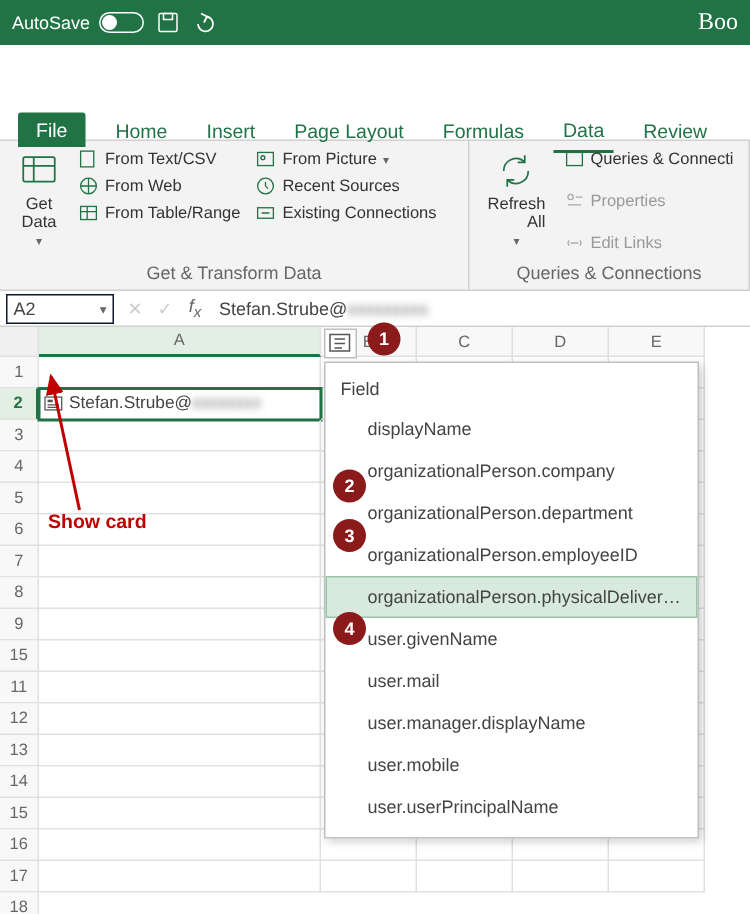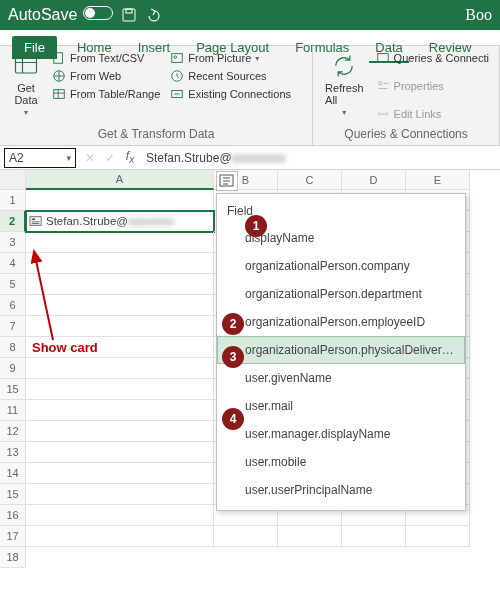--- a/index.html
+++ b/index.html
@@ -1,24 +1,24 @@
 <!DOCTYPE html>
 <html><head>
 <meta charset="utf-8">
 <style>
   * { box-sizing: border-box; margin: 0; padding: 0; font-family: "Segoe UI", Arial, sans-serif; }
   body { background: #fff; width: 500px; height: 609px; overflow: hidden; position: relative; font-size: 12px; color: #444; }
   .titlebar { background: #217346; color: #fff; height: 30px; display: flex; align-items: center; padding: 0 8px; gap: 8px; }
-  .titlebar .autosave { font-size: 16px; display: flex; align-items: flex-start; gap: 6px; }
+  .titlebar .autosave { font-size: 12px; display: flex; align-items: flex-start; gap: 6px; }
   .toggle { width: 30px; height: 14px; border: 1px solid #fff; border-radius: 7px; position: relative; }
   .toggle::after { content:""; position:absolute; width:10px; height:10px; background:#fff; border-radius:50%; top:1px; left:1px; }
   .qat-icon { width:16px; height:16px; display:flex; align-items:center; justify-content:center; }
   .qat-icon svg { stroke:#fff; fill:none; }
   .title-right { margin-left:auto; font-size:16px;font-family:Liberation Serif, serif; }
-  .tabs { display:flex; gap:14px; padding: 6px 12px 0 12px; background:#fff; border-bottom:1px solid #d0d0d0; height:16px; align-items:flex-start; }
+  .tabs { display:flex; gap:14px; padding: 6px 12px 0 12px; background:#fff; border-bottom:1px solid #d0d0d0; height:16px; align-items:center;margin-top:48px; }
   .tab { font-size:13px; color:#217346; padding:4px 6px 6px 6px; cursor:pointer; }
   .tab.active { border-bottom:2px solid #217346; }
   .tab.file { background:#217346; color:#fff; padding:4px 12px; border-radius:2px 2px 0 0; margin-bottom:4px;}
   .ribbon { background:#f3f3f3; border-bottom:1px solid #d0d0d0; height:100px; display:flex; }
   .rgroup { border-right:1px solid #d0d0d0; padding:4px 8px; display:flex; flex-direction:column; }
   .rgroup-label { text-align:center; font-size:12px; color:#666; padding-top:2px; }
   .rgroup-body { flex:1; display:flex; gap:6px; align-items:flex-start; }
   .bigbtn { display:flex; flex-direction:column; align-items:center; gap:2px; padding:2px 4px; font-size:11px; color:#333; }
   .bigbtn svg { stroke:#217346; fill:none; }
   .smallbtn { display:flex; align-items:center; gap:4px; font-size:11px; color:#333; padding:1px 2px; white-space:nowrap; }
@@ -151,21 +151,21 @@
       </div>
     </div>
     <div class="rgroup-label">Get &amp; Transform Data</div>
   </div>
   <div class="rgroup" style="flex:1">
     <div class="rgroup-body">
       <div class="bigbtn">
         <svg width="28" height="28" viewBox="0 0 24 24">
             <path d="M5 12a7 7 0 0 1 12-5M19 12a7 7 0 0 1-12 5M17 3v4h-4M7 21v-4h4"></path>
           </svg>
-        <span style="white-space:pre;text-align:left">Refresh
+        <span style="white-space:pre;text-align:right">Refresh
 All</span>
         <span style="font-size:8px;color:#666">▾</span>
       </div>
       <div class="col">
         <div class="smallbtn">
             <svg viewBox="0 0 16 16">
               <rect x="2" y="3" width="12" height="10"></rect>
             </svg>
             <span>Queries &amp; Connecti</span>
           </div>

